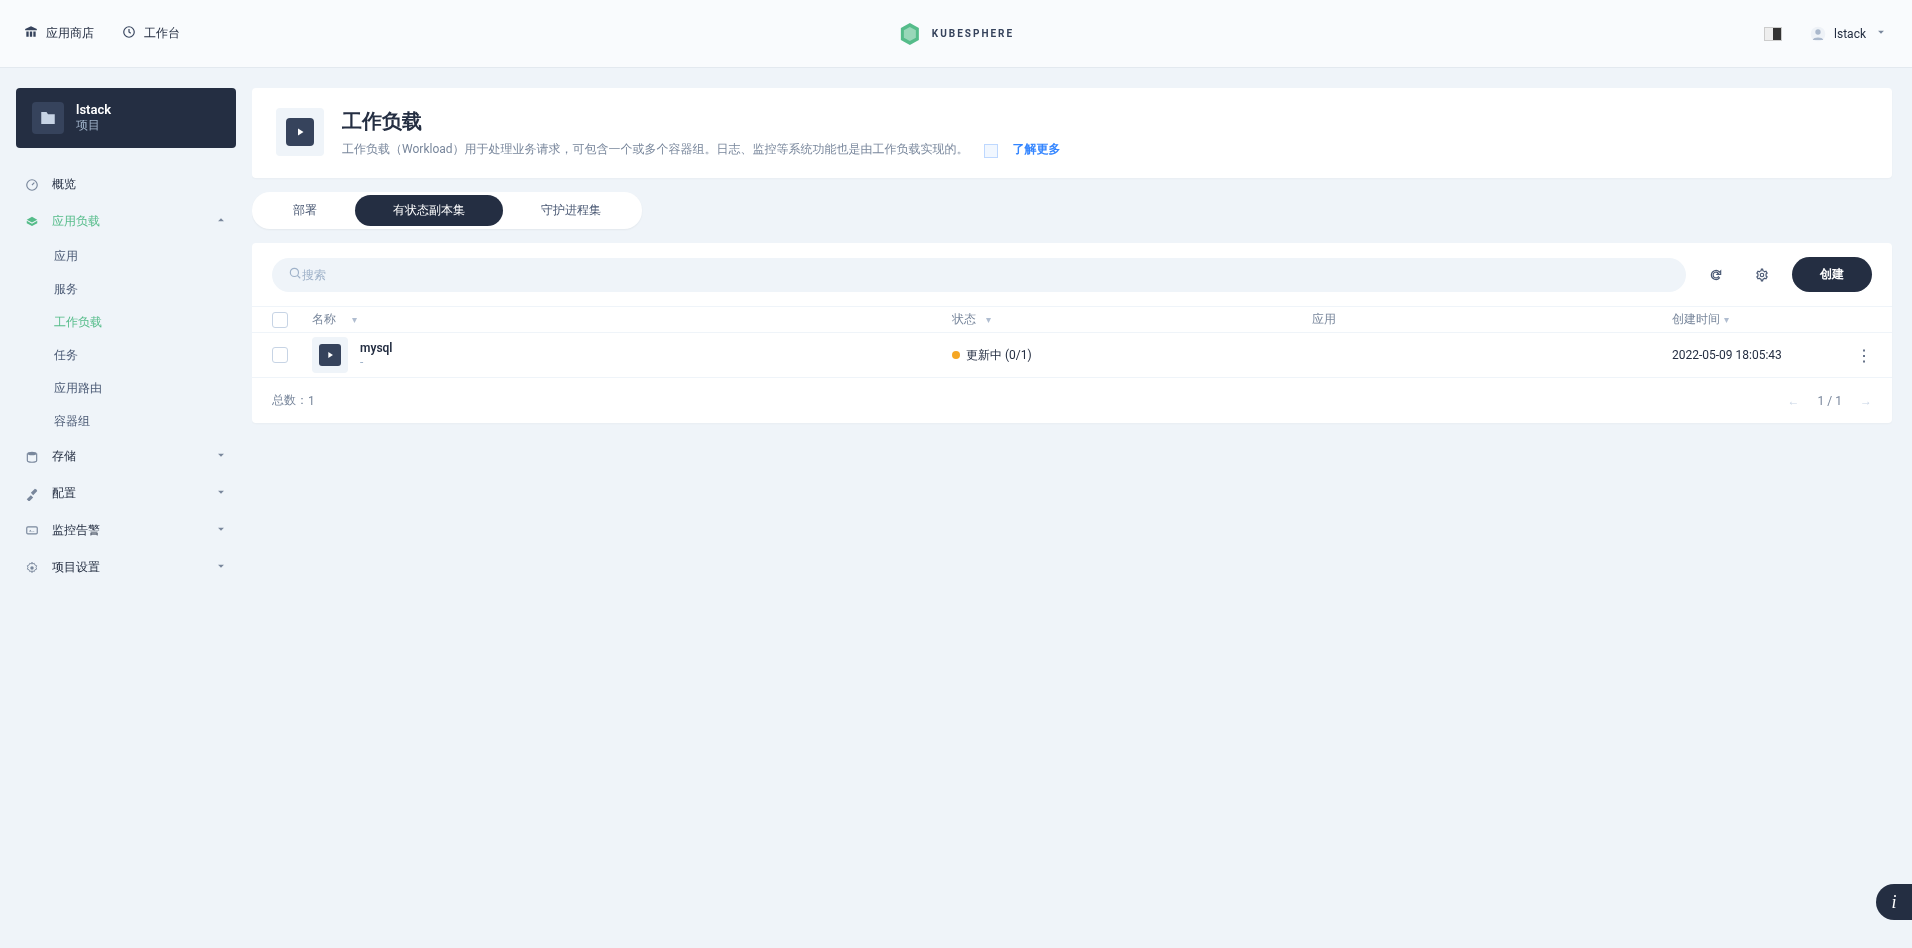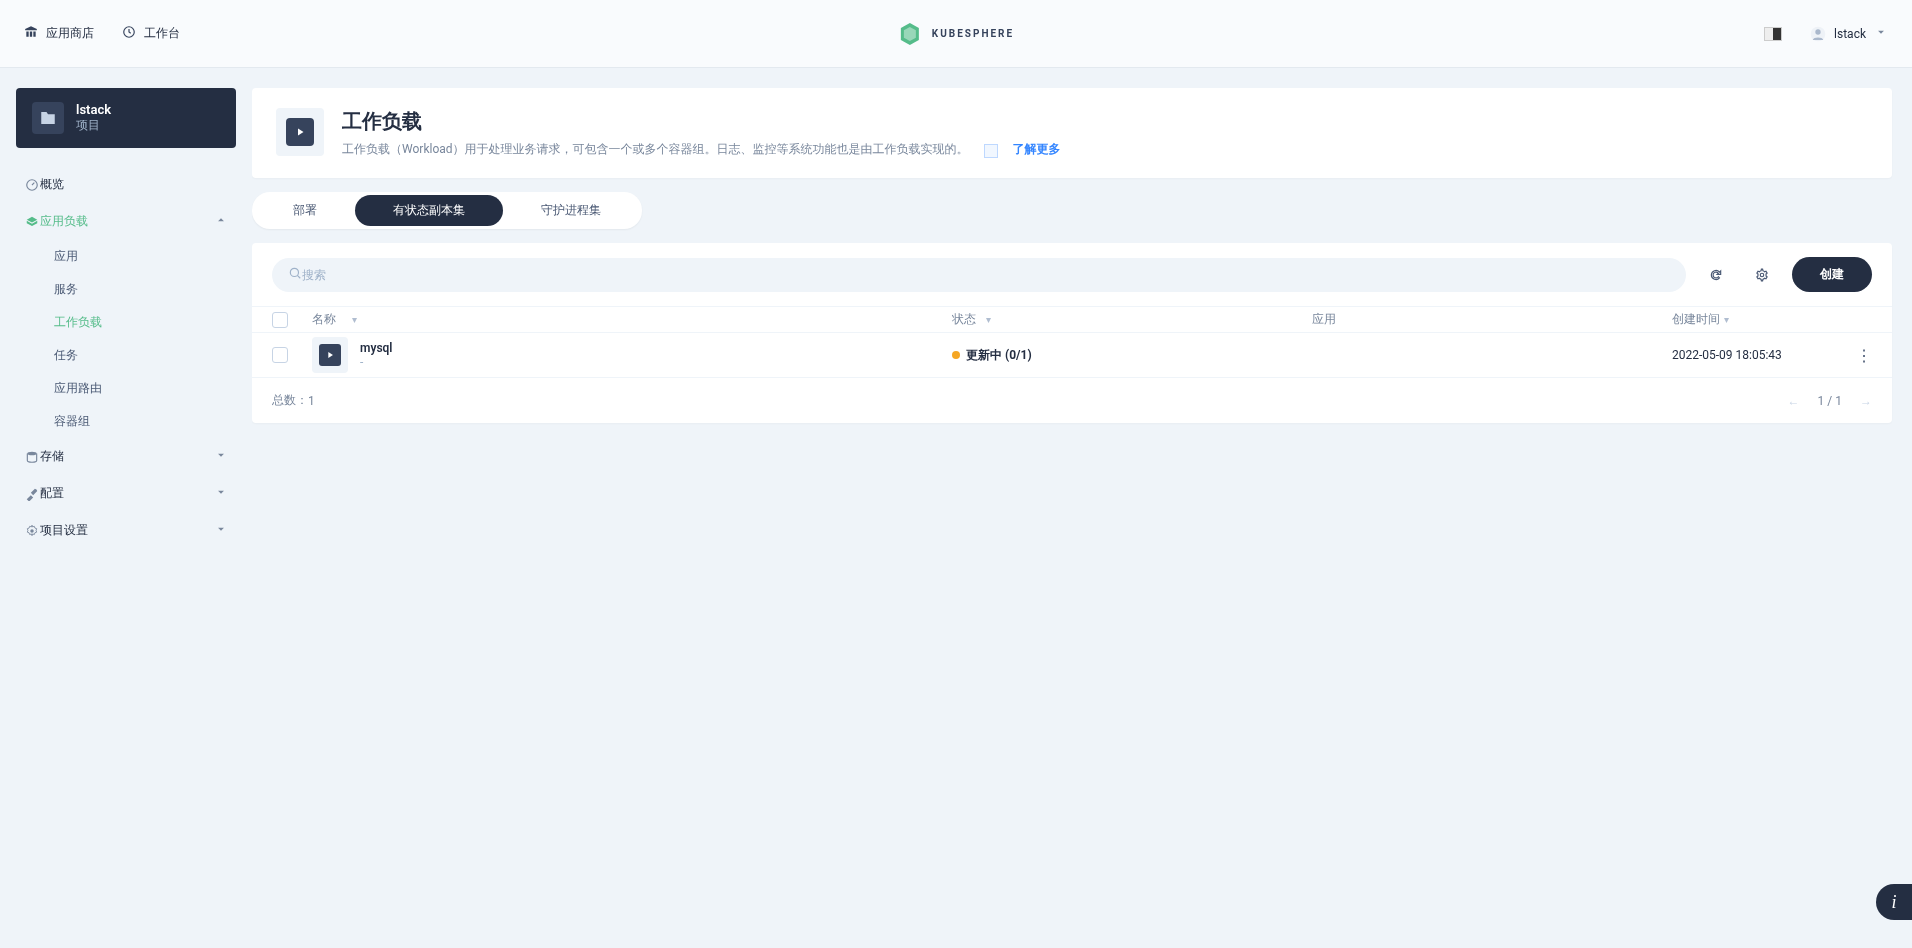--- a/index.html
+++ b/index.html
@@ -22,21 +22,21 @@
 .body-wrap { display: flex; height: calc(100% - 68px); }
 
 
 .sidebar { width: 252px; padding: 20px 16px; overflow-y: auto; }
 .project-card { background: #242e42; color: #fff; border-radius: 4px; padding: 14px 16px; display: flex; align-items: center; gap: 12px; margin-bottom: 18px; }
 .project-icon { width: 32px; height: 32px; background: #36435c; border-radius: 4px; display:flex; align-items:center; justify-content:center; }
 .project-icon svg { width:18px; height:18px; fill:#c7d4e5; }
 .project-title { font-size: 13px; font-weight: 600; }
 .project-sub { font-size: 12px; color: #9fb2c9; }
 
-.nav-item { display: flex; align-items: center; padding: 10px 8px; font-size: 12px; color: #242e42; cursor: pointer; border-radius: 4px; }
+.nav-item { display: flex; align-items: center; gap: 12px; padding: 10px 8px; font-size: 12px; color: #242e42; cursor: pointer; border-radius: 4px; }
 .nav-item.active > .nav-label { color: #55bc8a; }
 .nav-item .nav-icon { width: 16px; height: 16px; display:flex; align-items:center; justify-content:center; color:#79879c; }
 .nav-item.active .nav-icon { color:#55bc8a; }
 .nav-chevron { margin-left: auto; color: #79879c; }
 .nav-sub { padding-left: 30px; }
 .nav-sub .nav-subitem { padding: 8px 8px; font-size: 12px; color: #4a5974; cursor: pointer; border-radius: 4px; }
 .nav-sub .nav-subitem.active { color: #55bc8a; }
 
 
 .main { flex: 1; padding: 20px 20px 0 0; overflow-y: auto; }
@@ -194,20 +194,32 @@
             <path d="M21 7l-7 7-4-4 7-7a5 5 0 014 4zM3 21l7-7 4 4-7 7z"></path>
           </svg>
         </span>
       <span class="nav-label">配置</span>
       <span class="nav-chevron"><svg class="ic" viewBox="0 0 24 24" fill="currentColor">
             <path d="M7 10l5 5 5-5z"></path>
           </svg></span>
     </div>
 
 
+    <div class="nav-item">
+      <span class="nav-icon">
+          <svg class="ic" viewBox="0 0 24 24" fill="currentColor">
+            <rect x="3" y="5" width="18" height="12" rx="2" fill="none" stroke="currentColor" stroke-width="2"></rect>
+            <path d="M7 13l2-3 3 4 2-2 3 1"></path>
+          </svg>
+        </span>
+      <span class="nav-label">监控告警</span>
+      <span class="nav-chevron"><svg class="ic" viewBox="0 0 24 24" fill="currentColor">
+            <path d="M7 10l5 5 5-5z"></path>
+          </svg></span>
+    </div>
 
     <div class="nav-item">
       <span class="nav-icon">
           <svg class="ic" viewBox="0 0 24 24" fill="currentColor">
             <circle cx="12" cy="12" r="3"></circle>
             <path d="M12 2l1 3 3-1 1 3 3 1-1 3 1 3-3 1-1 3-3-1-1 3-1-3-3 1-1-3-3-1 1-3-1-3 3-1 1-3 3 1z" fill="none" stroke="currentColor" stroke-width="1.5"></path>
           </svg>
         </span>
       <span class="nav-label">项目设置</span>
       <span class="nav-chevron"><svg class="ic" viewBox="0 0 24 24" fill="currentColor">
@@ -293,21 +305,21 @@
                 </svg>
               </div>
           </div>
           <div>
             <div class="row-name">mysql</div>
             <div style="color:#9fb2c9;">-</div>
           </div>
         </div>
         <div class="col-status">
           <span class="status-dot"></span>
-          <span style="font-weight:700;text-align:center;">更新中 (0/1)</span>
+          <span style="font-weight:400;text-align:center;">更新中 (0/1)</span>
         </div>
         <div class="col-app"></div>
         <div class="col-time">2022-05-09 18:05:43</div>
         <div class="col-actions"><span class="more-dots">⋮</span></div>
       </div>
 
       <div class="tbl-foot">
         <span>总数：</span>
         <span>1</span>
         <div class="pager">

